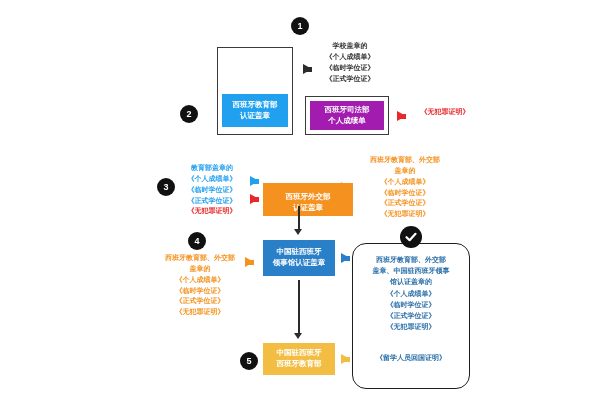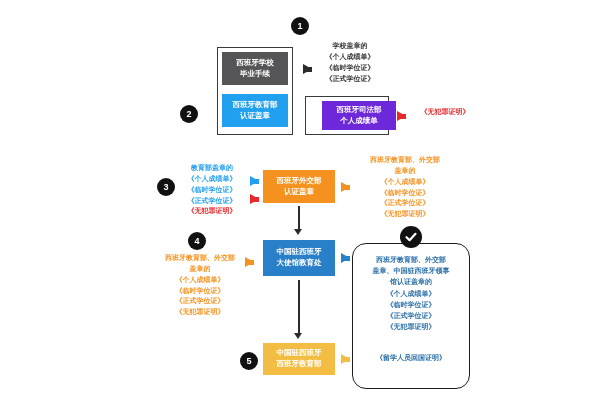--- a/index.html
+++ b/index.html
@@ -63,21 +63,21 @@
   .arrow-d{
     position:absolute;width:0;height:0;
     border-left:4.5px solid transparent;
     border-right:4.5px solid transparent;
     border-top:6px solid #2b2b2b;
   }
 
   
   .c-grey{background:#555557;}
   .c-blue{background:#22a0f0;}
-  .c-red{background:#6d28d9;margin-left:12px;}
+  .c-red{background:#a21caf;}
   .c-orange{background:#f5921f;}
   .c-cnblue{background:#2a7fc9;}
   .c-yellow{background:#f2bd42;}
 
   .t-blue{color:#22a0f0;}
   .t-red{color:#e8282b;}
   .t-orange{color:#f5921f;}
   .t-dark{color:#333333;}
   .t-yellow{color:#edc26a;}
 
@@ -132,24 +132,20 @@
   <div class="step-badge" style="left:180px;top:105px;">2</div>
 
   <div class="step-badge" style="left:157px;top:178px;">3</div>
 
   <div class="step-badge" style="left:188px;top:232px;">4</div>
 
   <div class="step-badge" style="left:240px;top:352px;">5</div>
 
   <div class="outline" style="left:217px;top:47px;width:76px;height:88px;"></div>
 
-  <div class="box c-grey" style="left:222px;top:52px;width:66px;height:33px;">
-    <span>西班牙学校</span>
-    <span>毕业手续</span>
-  </div>
 
   <div class="box c-blue" style="left:222px;top:94px;width:66px;height:33px;">
     <span>西班牙教育部</span>
     <span>认证盖章</span>
   </div>
 
   <div class="arrow-r a-dark" style="left:303px;top:64px;"></div>
 
   <div class="txtblock t-dark" style="left:302px;top:41px;width:96px;">
     <span>学校盖章的</span>
@@ -175,21 +171,21 @@
     <span>教育部盖章的</span>
     <span>《个人成绩单》</span>
     <span>《临时学位证》</span>
     <span>《正式学位证》</span>
     <span class="t-red">《无犯罪证明》</span>
   </div>
 
   <div class="arrow-r a-blue" style="left:250px;top:176px;"></div>
   <div class="arrow-r a-red" style="left:250px;top:194px;"></div>
 
-  <div class="box c-orange" style="left:263px;top:170px;width:72px;height:33px;">
+  <div class="box c-orange" style="left:263px;top:183px;width:90px;height:33px;justify-content:flex-end;">
     <span>西班牙外交部</span>
     <span>认证盖章</span>
   </div>
 
   <div class="arrow-r a-orange" style="left:341px;top:182px;"></div>
 
   <div class="txtblock t-orange" style="left:352px;top:155px;width:106px;">
     <span>西班牙教育部、外交部</span>
     <span>盖章的</span>
     <span>《个人成绩单》</span>
@@ -207,21 +203,21 @@
     <span>《个人成绩单》</span>
     <span>《临时学位证》</span>
     <span>《正式学位证》</span>
     <span>《无犯罪证明》</span>
   </div>
 
   <div class="arrow-r a-orange" style="left:245px;top:257px;"></div>
 
   <div class="box c-cnblue" style="left:263px;top:240px;width:72px;height:36px;">
     <span>中国驻西班牙</span>
-    <span>大使馆教育处</span>
+    <span>领事馆认证盖章</span>
   </div>
 
   <div class="arrow-r a-cnblue" style="left:341px;top:253px;"></div>
 
   <div class="vline" style="left:298px;top:280px;height:54px;"></div>
   <div class="arrow-d" style="left:294px;top:333px;"></div>
 
   <div class="box c-yellow" style="left:263px;top:343px;width:72px;height:32px;">
     <span>中国驻西班牙</span>
     <span>西班牙教育部</span>

